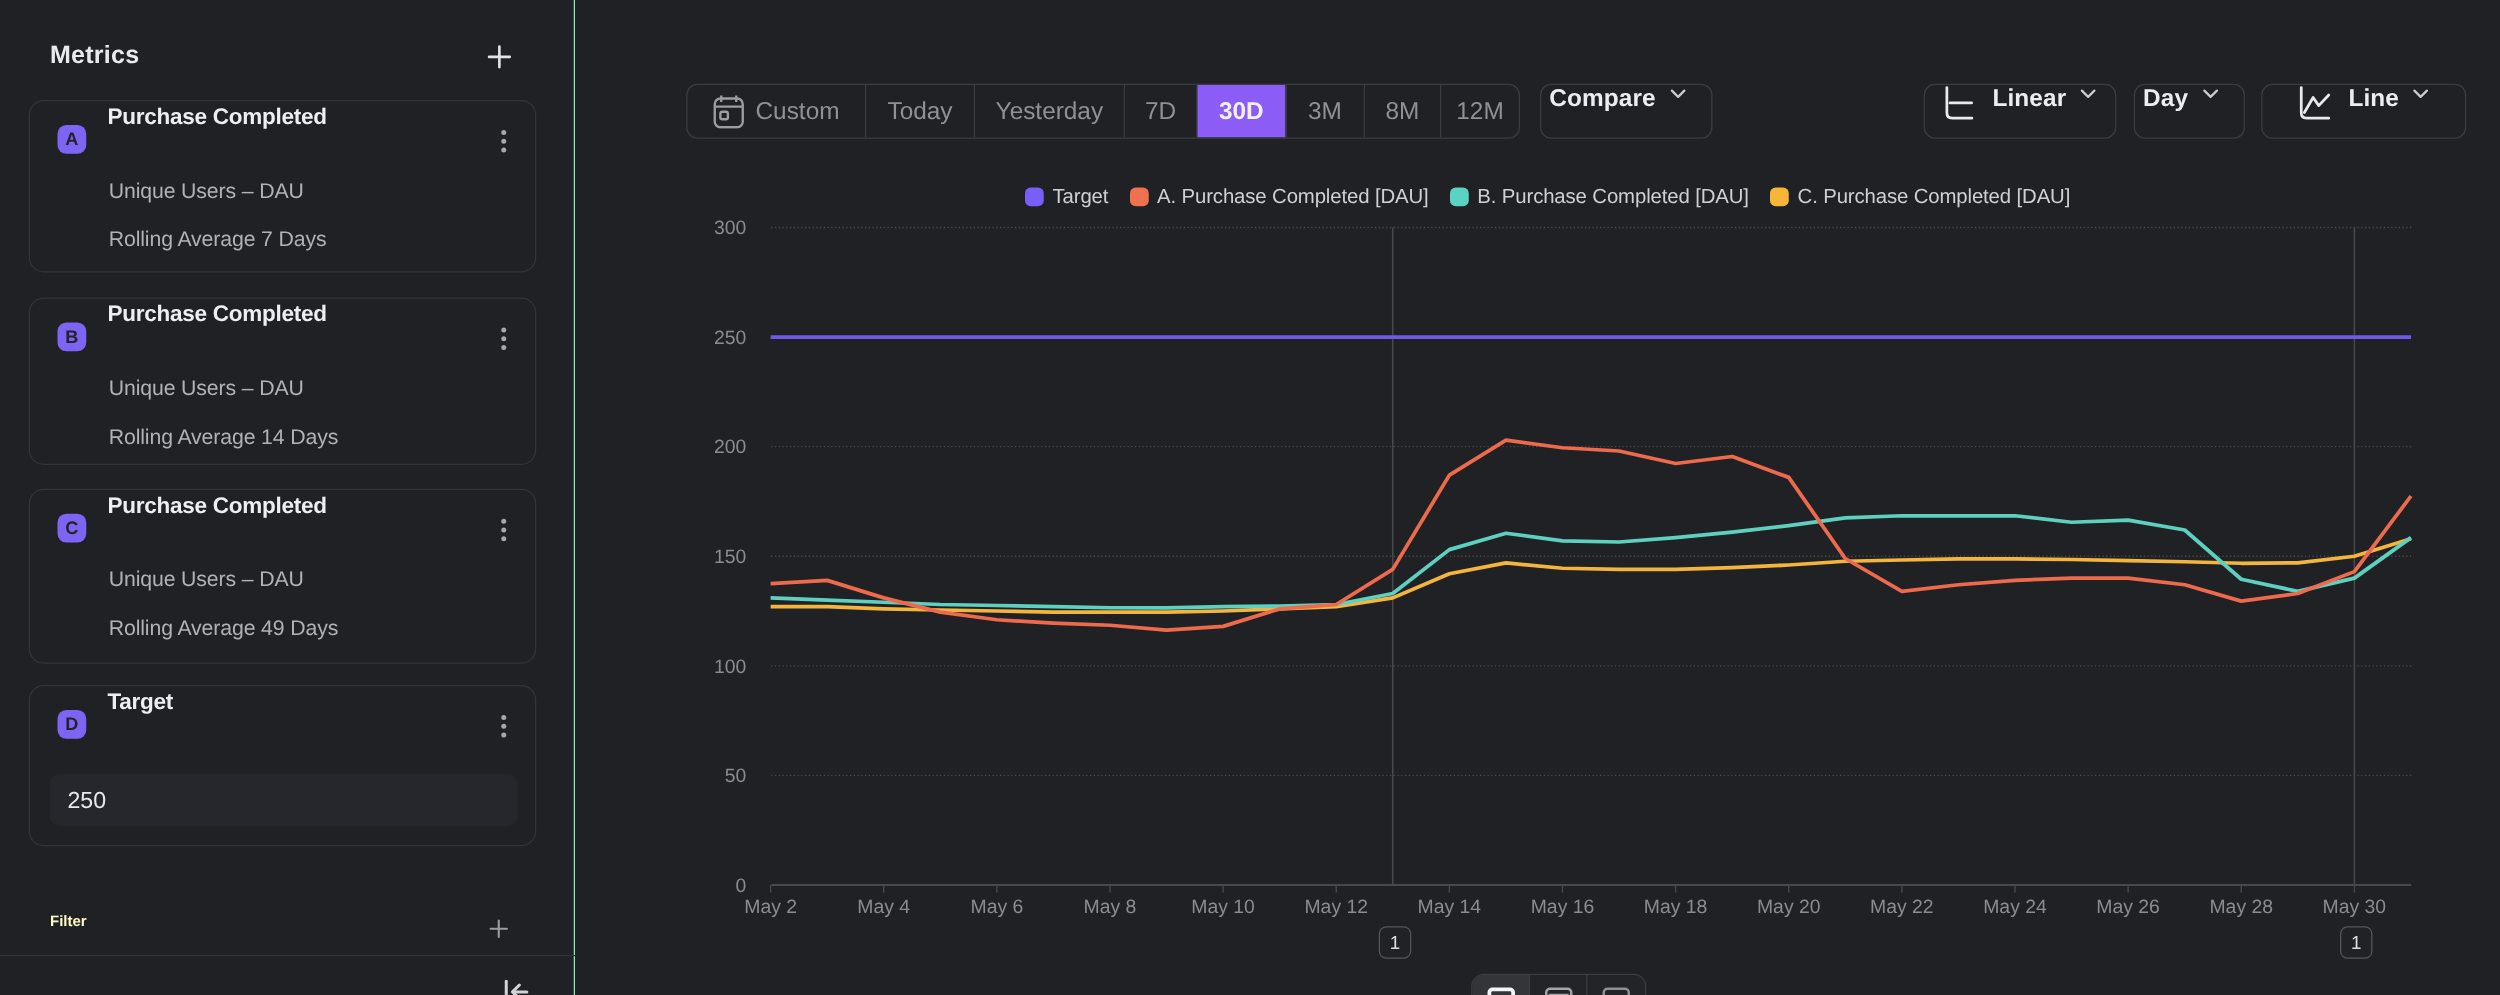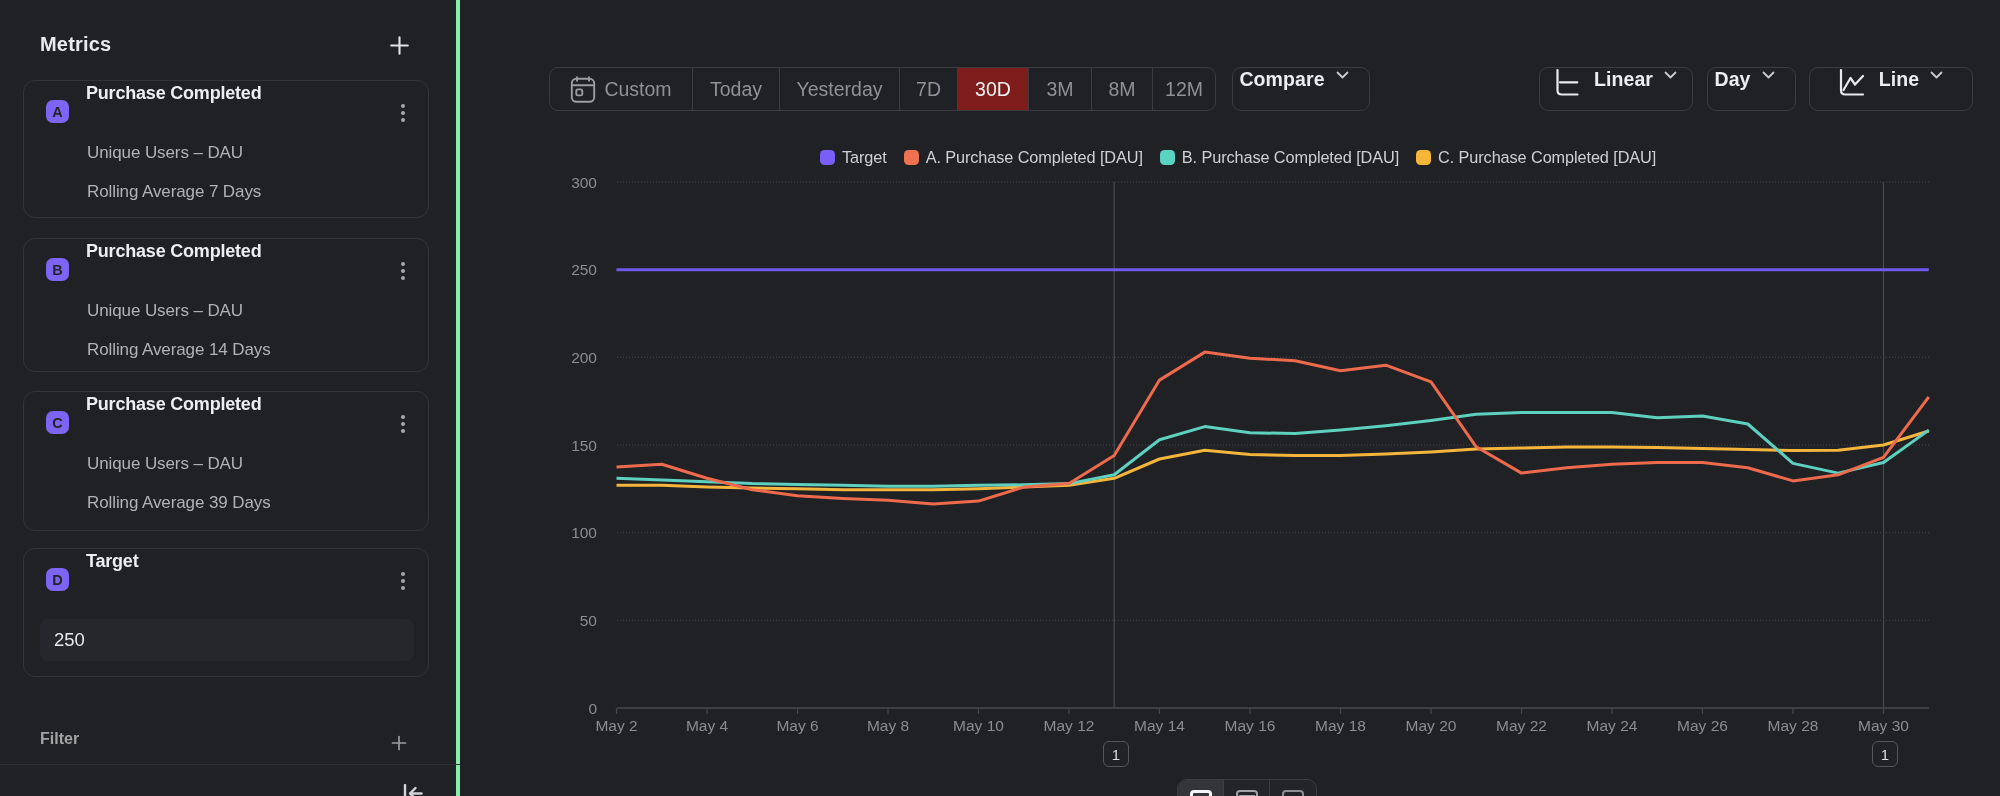--- a/index.html
+++ b/index.html
@@ -1,36 +1,36 @@
 <!DOCTYPE html>
 <html><head><meta charset="utf-8">
 <style>
 * {margin:0;padding:0;box-sizing:border-box;}
 html,body {width:2000px;height:796px;overflow:hidden;background:#202125;font-family:"Liberation Sans",sans-serif;}
 #root {position:relative;width:2000px;height:796px;}
-#sidebar {position:absolute;left:0;top:0;width:460px;height:796px;border-right:4px solid #86efac;}
+#sidebar {position:absolute;left:0;top:0;width:460px;height:796px;border-right:1px solid #86efac;}
 .stitle {position:absolute;left:40px;top:33px;font-size:20px;font-weight:700;color:#e9eaec;letter-spacing:.2px;}
 .splus {position:absolute;left:390px;top:36px;color:#e3e4e7;}
 .card {position:absolute;left:23px;width:406px;border:1px solid #333438;border-radius:12px;}
 .badge {position:absolute;left:22px;top:19px;width:23px;height:23px;border-radius:7px;background:#7e64f2;color:#23242a;font-size:14.5px;font-weight:700;display:flex;align-items:center;justify-content:center;}
 .ctitle {position:absolute;left:62px;top:2px;font-size:18px;font-weight:700;color:#eceef0;letter-spacing:-0.2px;}
 .kebab {position:absolute;right:22.6px;top:23px;display:flex;flex-direction:column;gap:3.2px;align-items:center;}
 .kebab span {width:4px;height:4px;border-radius:50%;background:#a6a8ac;}
 .cline {position:absolute;left:63px;font-size:17px;letter-spacing:-0.1px;color:#b0b2b6;}
 .l2 {top:62px;}
 .l3 {top:101px;}
 .tinput {position:absolute;left:16px;top:70px;width:374px;height:42px;background:#26272c;border-radius:8px;color:#e6e8ea;font-size:18.5px;display:flex;align-items:center;padding-left:14px;}
-.filter {position:absolute;left:40px;top:730px;font-size:16px;font-weight:700;color:#a3a3a3;}
+.filter {position:absolute;left:40px;top:730px;font-size:12px;font-weight:700;color:#fef9c3;}
 .fplus {position:absolute;left:391px;top:735px;color:#9a9ca0;}
 .sdiv {position:absolute;left:0px;top:764px;width:460px;height:1px;background:#303136;}
 .collapse {position:absolute;left:402px;top:784px;}
 #segbar {position:absolute;left:549px;top:67px;height:44px;display:flex;border:1px solid #3a3c40;border-radius:9px;overflow:hidden;}
 .seg {display:flex;align-items:center;justify-content:center;font-size:19.5px;color:#8f9196;border-right:1px solid #3a3c40;height:100%;}
 .seg:last-child {border-right:none;}
-.seg.sel {background:#7f1d1d;color:#f1f2f4;font-weight:400;}
+.seg.sel {background:#8b5cf6;color:#f1f2f4;font-weight:700;}
 .btn {position:absolute;top:67px;height:44px;border:1px solid #3a3c40;border-radius:9px;display:flex;justify-content:center;color:#eceDEF;font-size:19.5px;font-weight:700;letter-spacing:.1px;}
 .btn .chev {margin-left:11px;margin-top:3px;}
 .btn svg:first-child {margin-right:14px;}
 #legend {position:absolute;left:820px;top:148px;display:flex;align-items:center;}
 .li {display:flex;align-items:center;font-size:16.3px;letter-spacing:-0.1px;color:#ced0d4;margin-right:17px;}
 .sw {width:15px;height:15px;border-radius:4.5px;margin-right:7px;display:inline-block;}
 #chart {position:absolute;left:0;top:0;}
 .one {position:absolute;top:741px;width:26px;height:26px;border:1.5px solid #54565a;border-radius:6px;color:#dcdee0;font-size:15px;display:flex;align-items:center;justify-content:center;background:#212226;}
 #mini {position:absolute;left:1177px;top:779px;width:140px;height:40px;background:#232428;border:1px solid #3b3d41;border-radius:10px;display:flex;overflow:hidden;}
 .mseg {width:46.3px;display:flex;justify-content:center;border-right:1px solid #3b3d41;}
@@ -124,21 +124,21 @@
 </div>
 <div class="card" style="top:391px;height:140px">
 <div class="badge">C</div>
 <div class="ctitle">Purchase Completed</div>
 <div class="kebab">
           <span></span>
           <span></span>
           <span></span>
         </div>
 <div class="cline l2">Unique Users – DAU</div>
-<div class="cline l3">Rolling Average 39 Days</div>
+<div class="cline l3">Rolling Average 49 Days</div>
 </div>
 <div class="card" style="top:548px;height:129px">
 <div class="badge">D</div>
 <div class="ctitle">Target</div>
 <div class="kebab">
           <span></span>
           <span></span>
           <span></span>
         </div>
 <div class="tinput">250</div>

